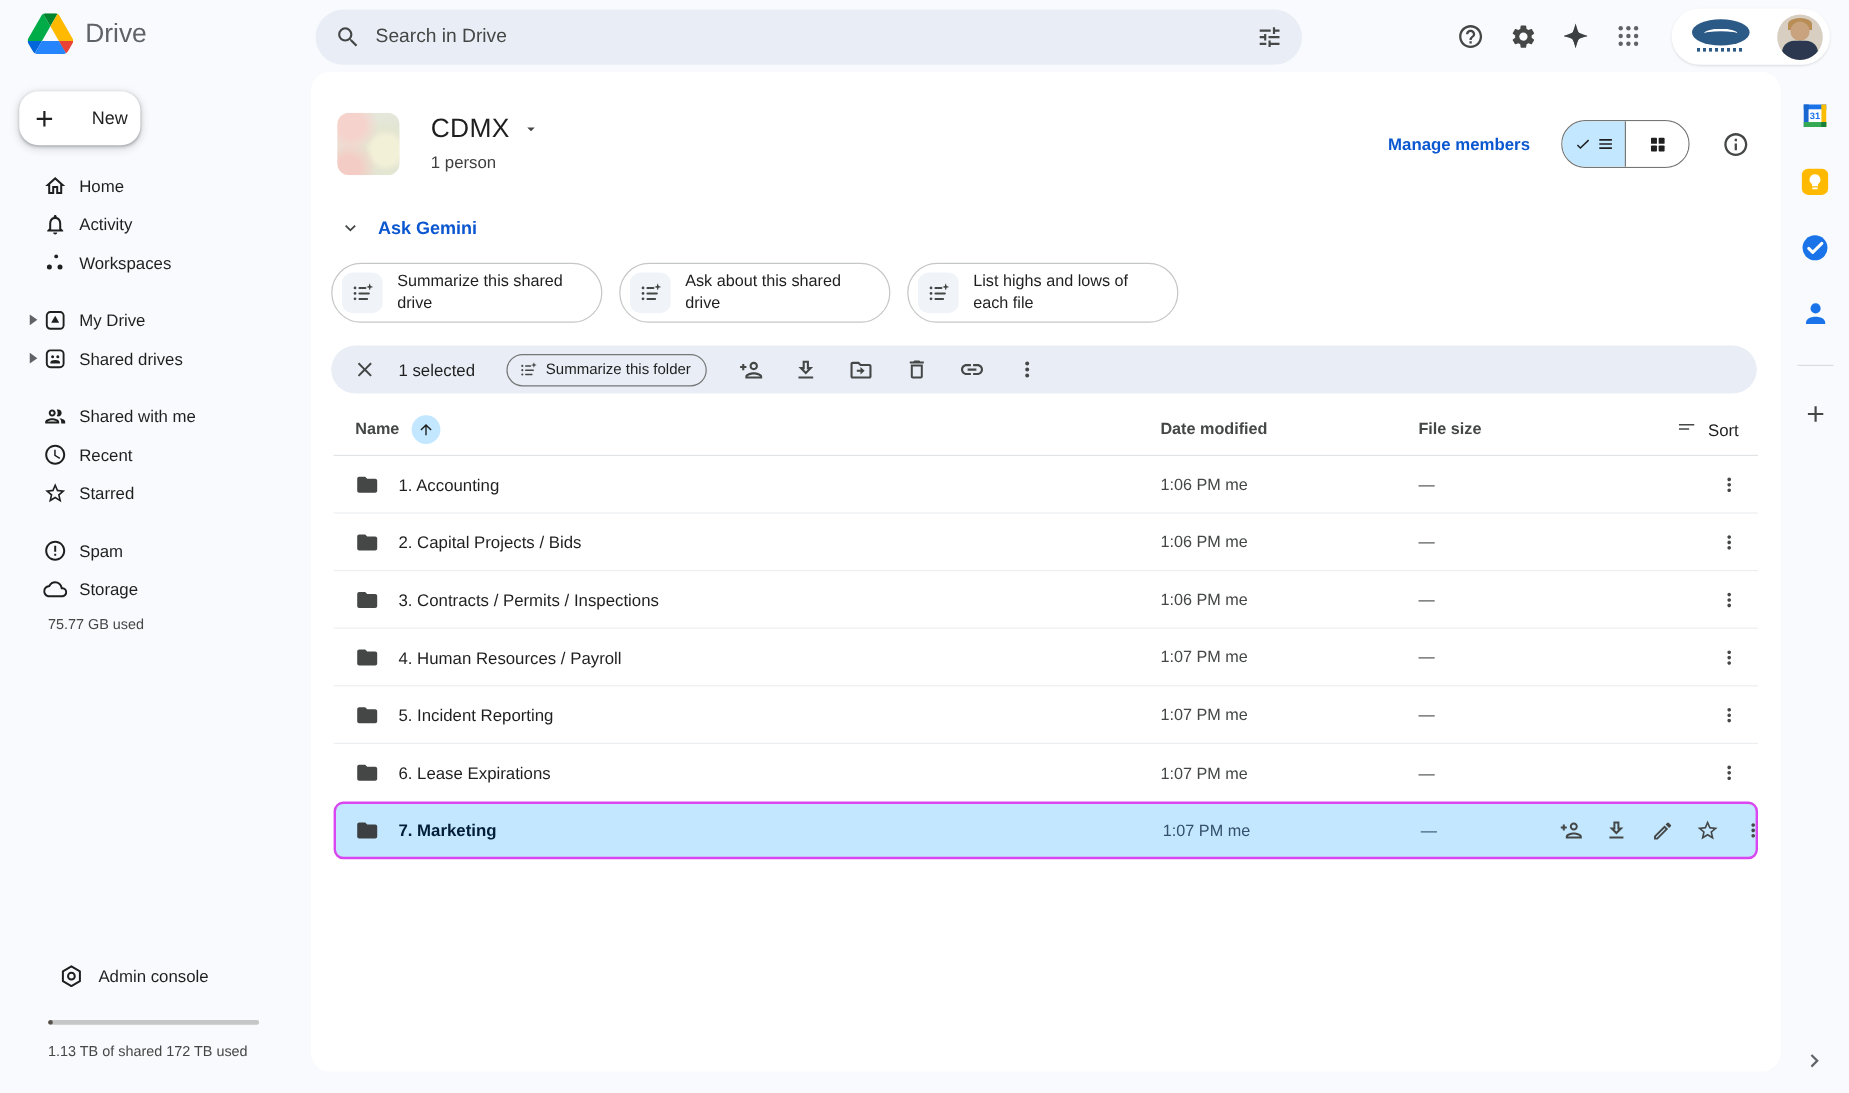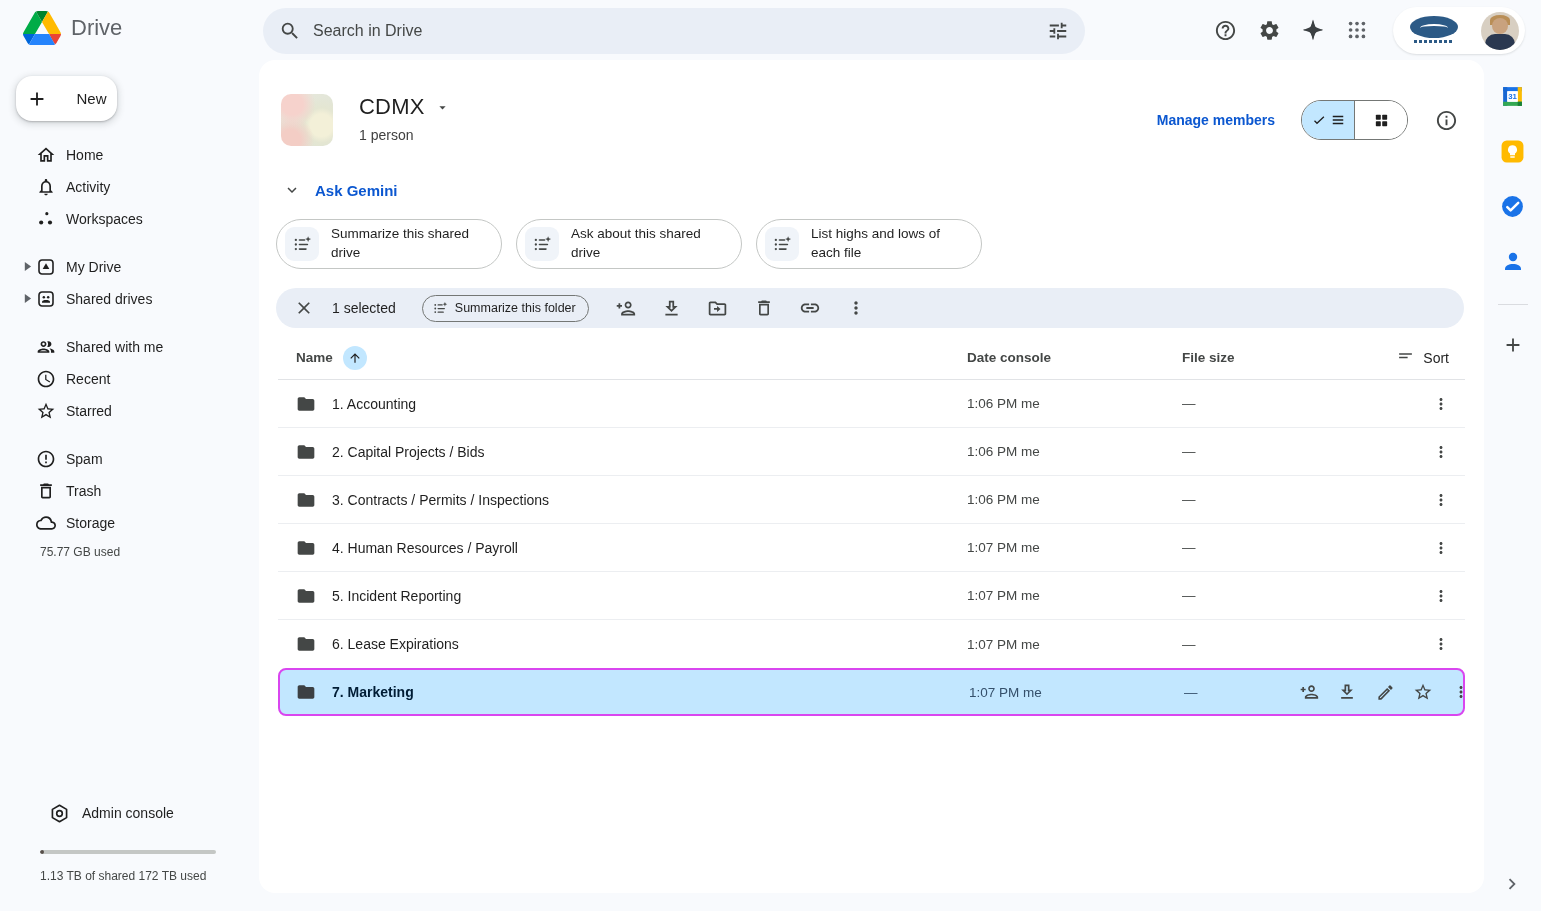--- a/index.html
+++ b/index.html
@@ -247,26 +247,20 @@
   <div class="nav-gap"></div>
 
   <div class="nav-item">
     <svg class="nav-icon" width="20" height="20" viewBox="0 0 24 24" fill="#1f1f1f">
         <path d="M11 15h2v2h-2zm0-8h2v6h-2zm.99-5C6.47 2 2 6.48 2 12s4.47 10 9.99 10C17.52 22 22 17.52 22 12S17.52 2 11.99 2zM12 20c-4.42 0-8-3.58-8-8s3.58-8 8-8 8 3.58 8 8-3.58 8-8 8z"></path>
       </svg>
     <span class="lbl">Spam</span>
   </div>
   <div class="nav-item">
     <svg class="nav-icon" width="20" height="20" viewBox="0 0 24 24" fill="#1f1f1f">
-        <path d="M16 9v10H8V9h8m-1.5-6h-5l-1 1H5v2h14V4h-3.5l-1-1zM18 7H6v12c0 1.1.9 2 2 2h8c1.1 0 2-.9 2-2V7z"></path>
-      </svg>
-    <span class="lbl">Trash</span>
-  </div>
-  <div class="nav-item">
-    <svg class="nav-icon" width="20" height="20" viewBox="0 0 24 24" fill="#1f1f1f">
         <path d="M19.35 10.04A7.49 7.49 0 0 0 12 4C9.11 4 6.6 5.64 5.35 8.04A5.994 5.994 0 0 0 0 14c0 3.31 2.69 6 6 6h13c2.76 0 5-2.24 5-5 0-2.64-2.05-4.78-4.65-4.96zM19 18H6c-2.21 0-4-1.79-4-4 0-2.05 1.53-3.76 3.56-3.97l1.07-.11.5-.95A5.469 5.469 0 0 1 12 6c2.62 0 4.88 1.86 5.39 4.43l.3 1.5 1.53.11A2.98 2.98 0 0 1 22 15c0 1.65-1.35 3-3 3z"></path>
       </svg>
     <span class="lbl">Storage</span>
   </div>
   <div class="storage-used">75.77 GB used</div>
 
   <div class="admin-row">
     <svg class="nav-icon" width="21" height="21" viewBox="0 0 24 24">
         <path d="M12 2.6l8.1 4.7v9.4L12 21.4l-8.1-4.7V7.3z" fill="none" stroke="#1f1f1f" stroke-width="1.9" stroke-linejoin="round"></path>
         <circle cx="12" cy="12" r="3.2" fill="none" stroke="#1f1f1f" stroke-width="1.9"></circle>
@@ -428,21 +422,21 @@
   <div class="table-area">
     <div class="t-grid t-header">
       <div class="h-name">
         <span>Name</span>
         <span class="sort-dir">
           <svg width="14" height="14" viewBox="0 0 24 24" fill="#1f1f1f">
               <path d="M4 12l1.41 1.41L11 7.83V20h2V7.83l5.58 5.58L20 12l-8-8-8 8z"></path>
             </svg>
         </span>
       </div>
-      <div class="h-col">Date console</div>
+      <div class="h-col">Date modified</div>
       <div class="h-col">File size</div>
       <div class="h-sort">
         <svg width="17" height="17" viewBox="0 0 24 24" fill="#444746">
             <path d="M3 8h18v-2H3v2zm0 5h12v-2H3v2z"></path>
           </svg>
         <span>Sort</span>
       </div>
     </div>
 
     <div class="t-grid t-row">

